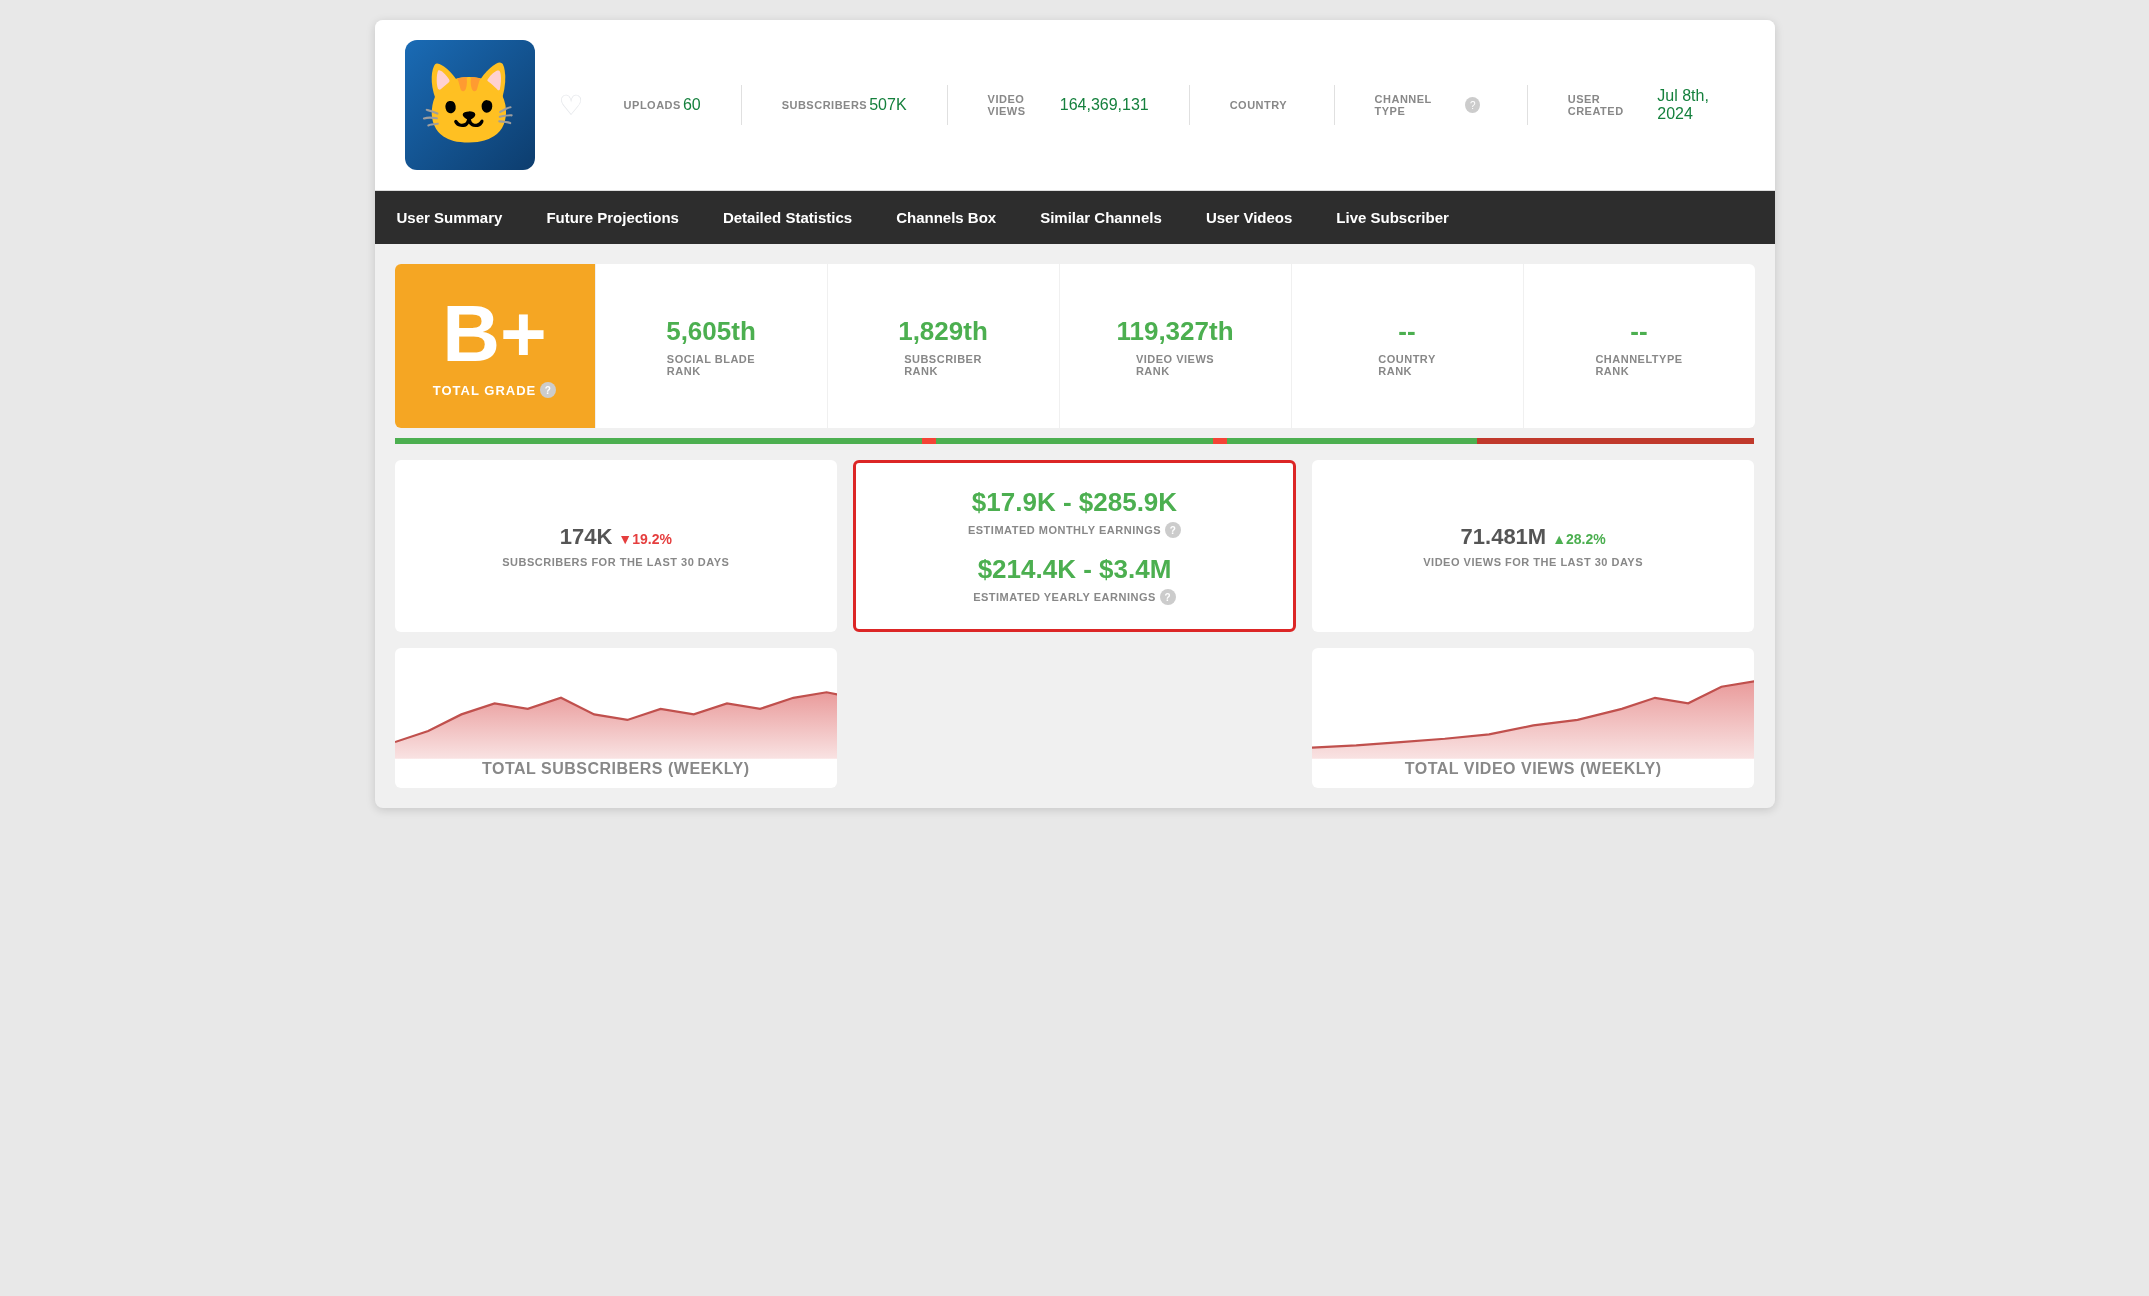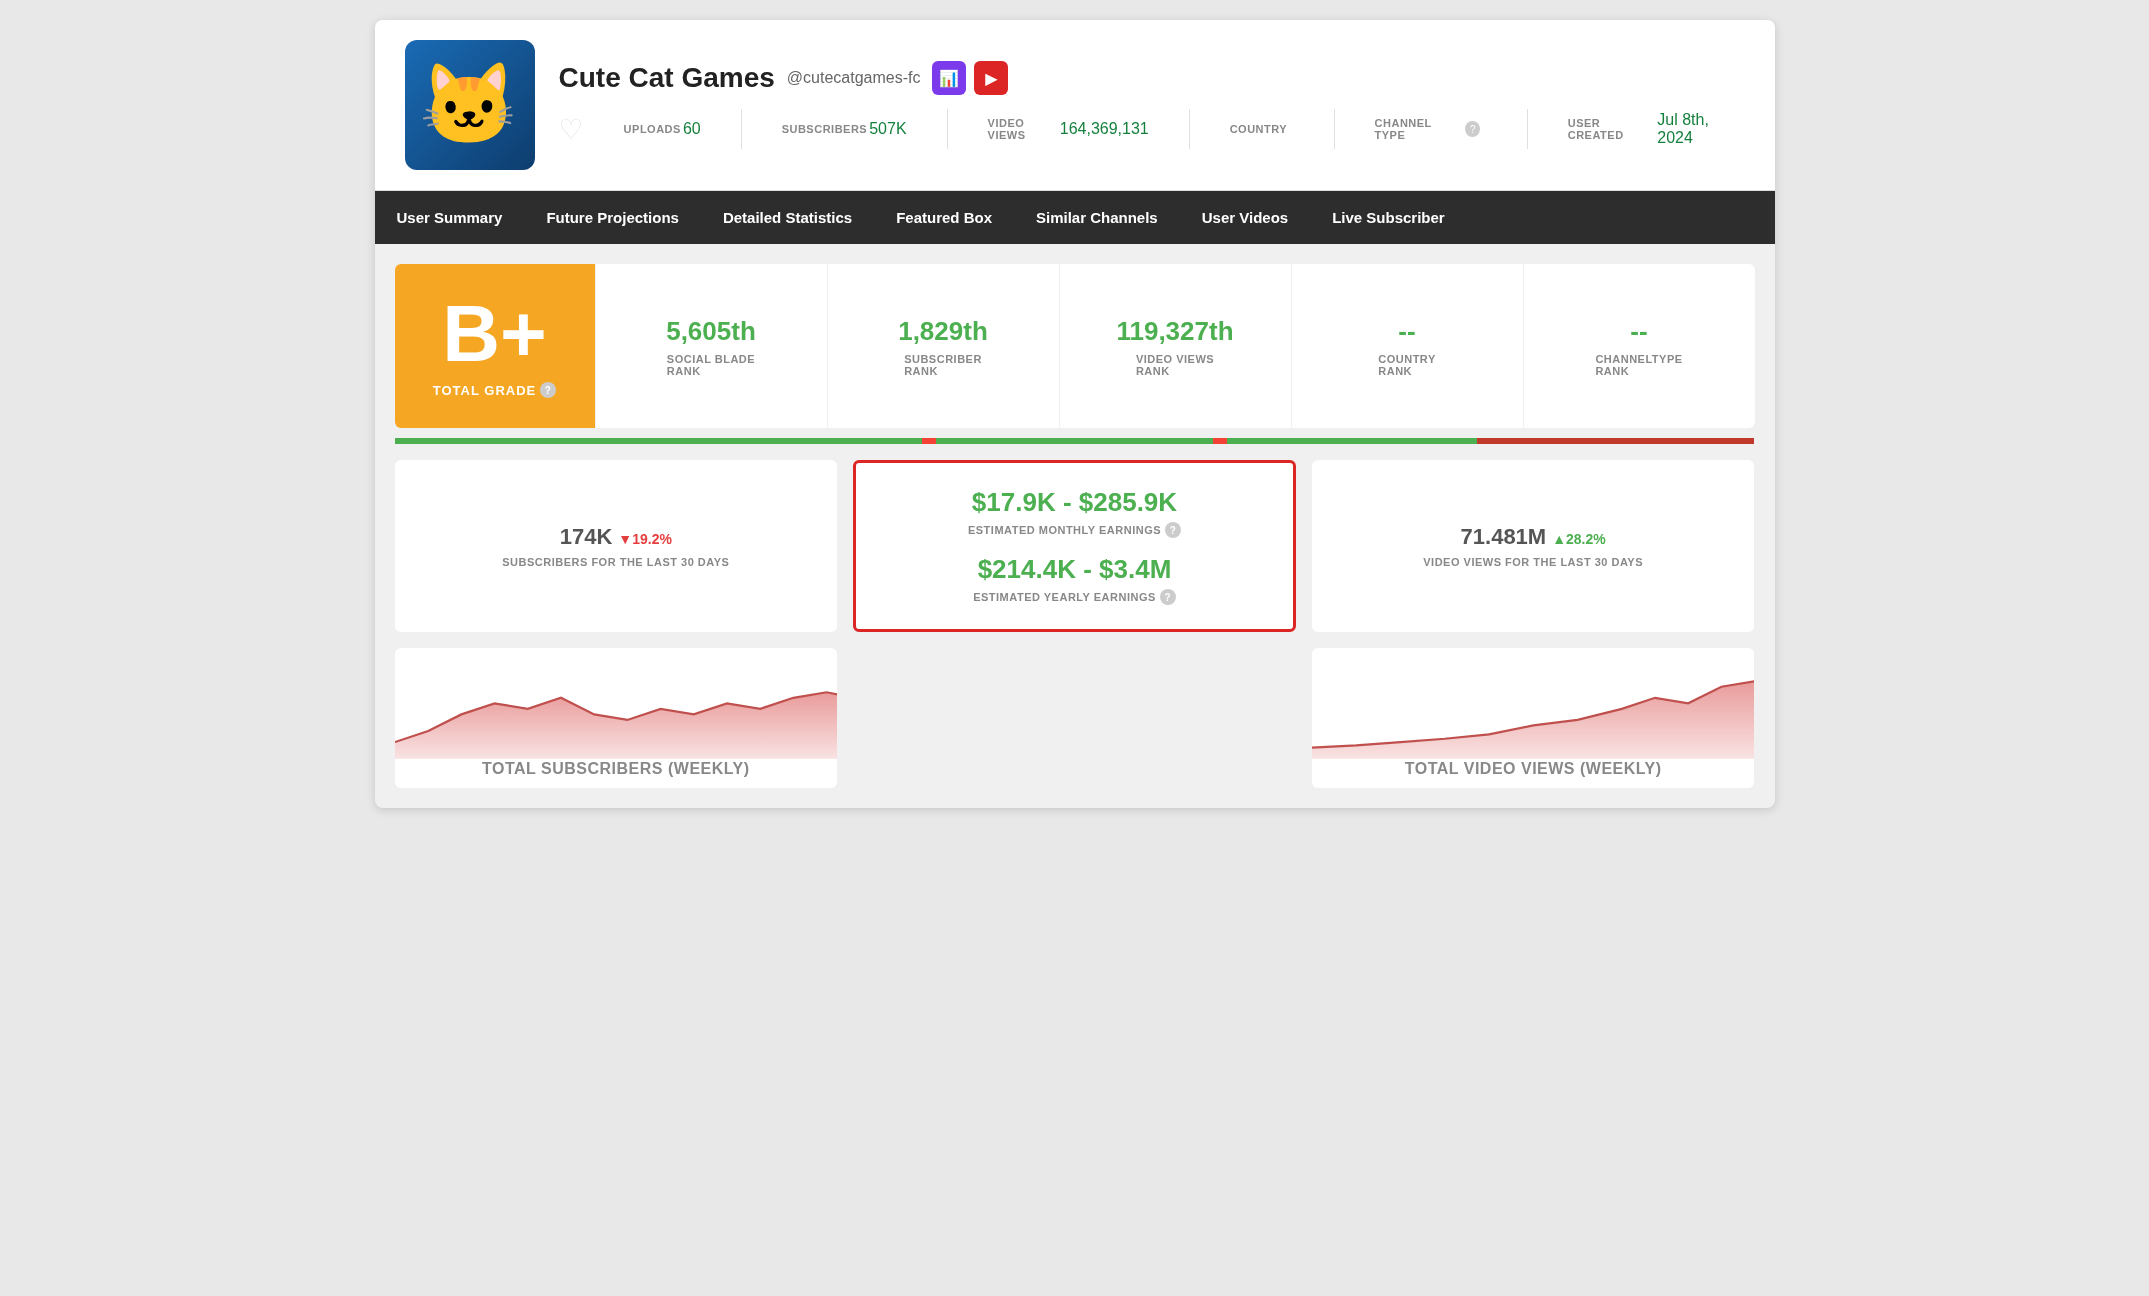--- a/index.html
+++ b/index.html
@@ -358,32 +358,20 @@
 <div class="page-wrapper">
 
   <div class="header">
     <div class="avatar-container">
       <div class="avatar">
         <span class="avatar-cat">🐱</span>
       </div>
     </div>
 
     <div class="channel-info">
-      <div class="channel-name-row">
-        <span class="channel-name">Cute Cat Games</span>
-        <span class="channel-handle">@cutecatgames-fc</span>
-        <div class="channel-icons">
-          <div class="channel-icon-btn icon-purple">
-            <span>📊</span>
-          </div>
-          <div class="channel-icon-btn icon-red">
-            <span>▶</span>
-          </div>
-        </div>
-      </div>
 
       <div class="channel-stats-row">
         <span class="heart-icon">♡</span>
 
         <div class="stat-item">
           <span class="stat-label">UPLOADS</span>
           <span class="stat-value">60</span>
         </div>
         <div class="stat-divider"></div>
 
@@ -419,21 +407,21 @@
           <span class="stat-value">Jul 8th, 2024</span>
         </div>
       </div>
     </div>
   </div>
 
   <nav class="nav-bar">
     <div class="nav-item">User Summary</div>
     <div class="nav-item">Future Projections</div>
     <div class="nav-item">Detailed Statistics</div>
-    <div class="nav-item">Featured Box</div>
+    <div class="nav-item">Channels Box</div>
     <div class="nav-item">Similar Channels</div>
     <div class="nav-item">User Videos</div>
     <div class="nav-item">Live Subscriber</div>
   </nav>
 
   <div class="main-content">
 
     <div class="rank-row">
       <div class="grade-box">
         <div class="grade-letter">B+</div>

